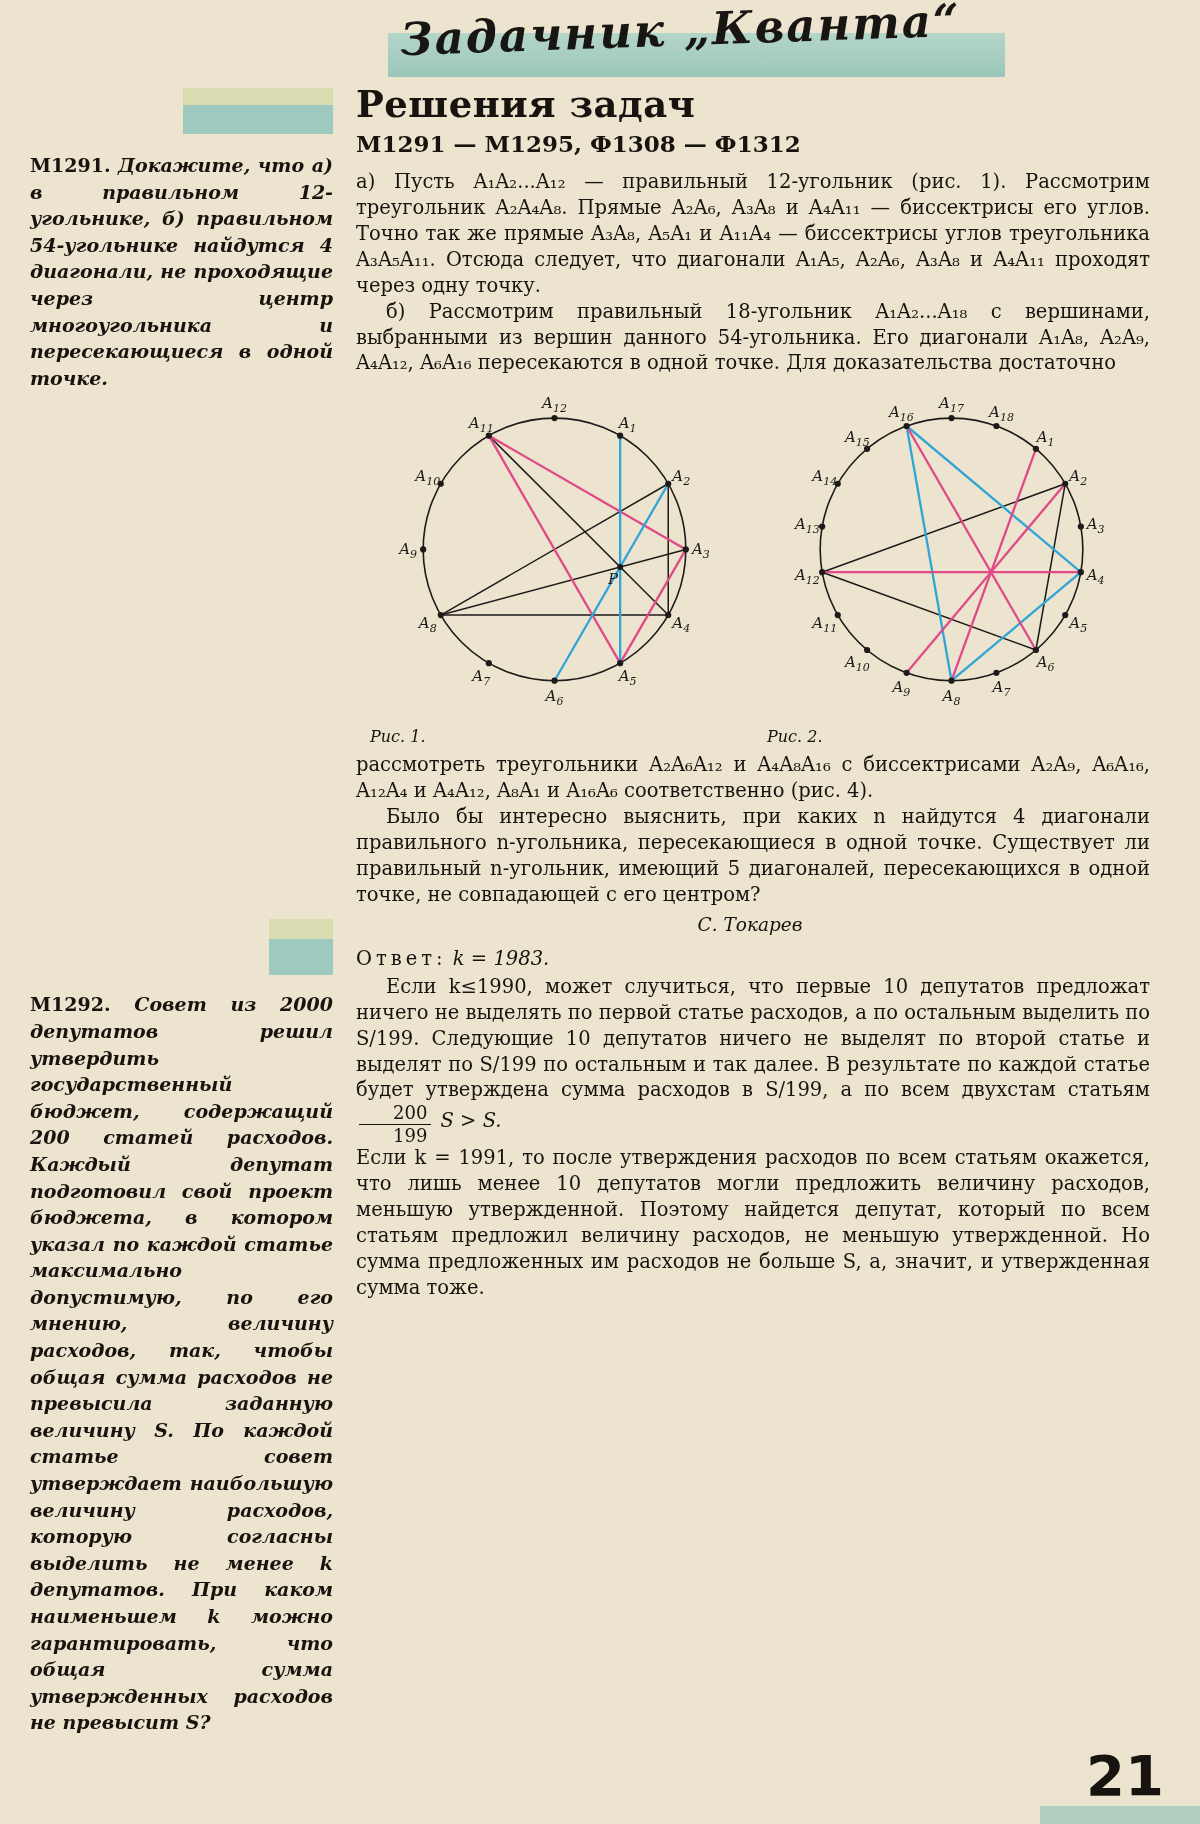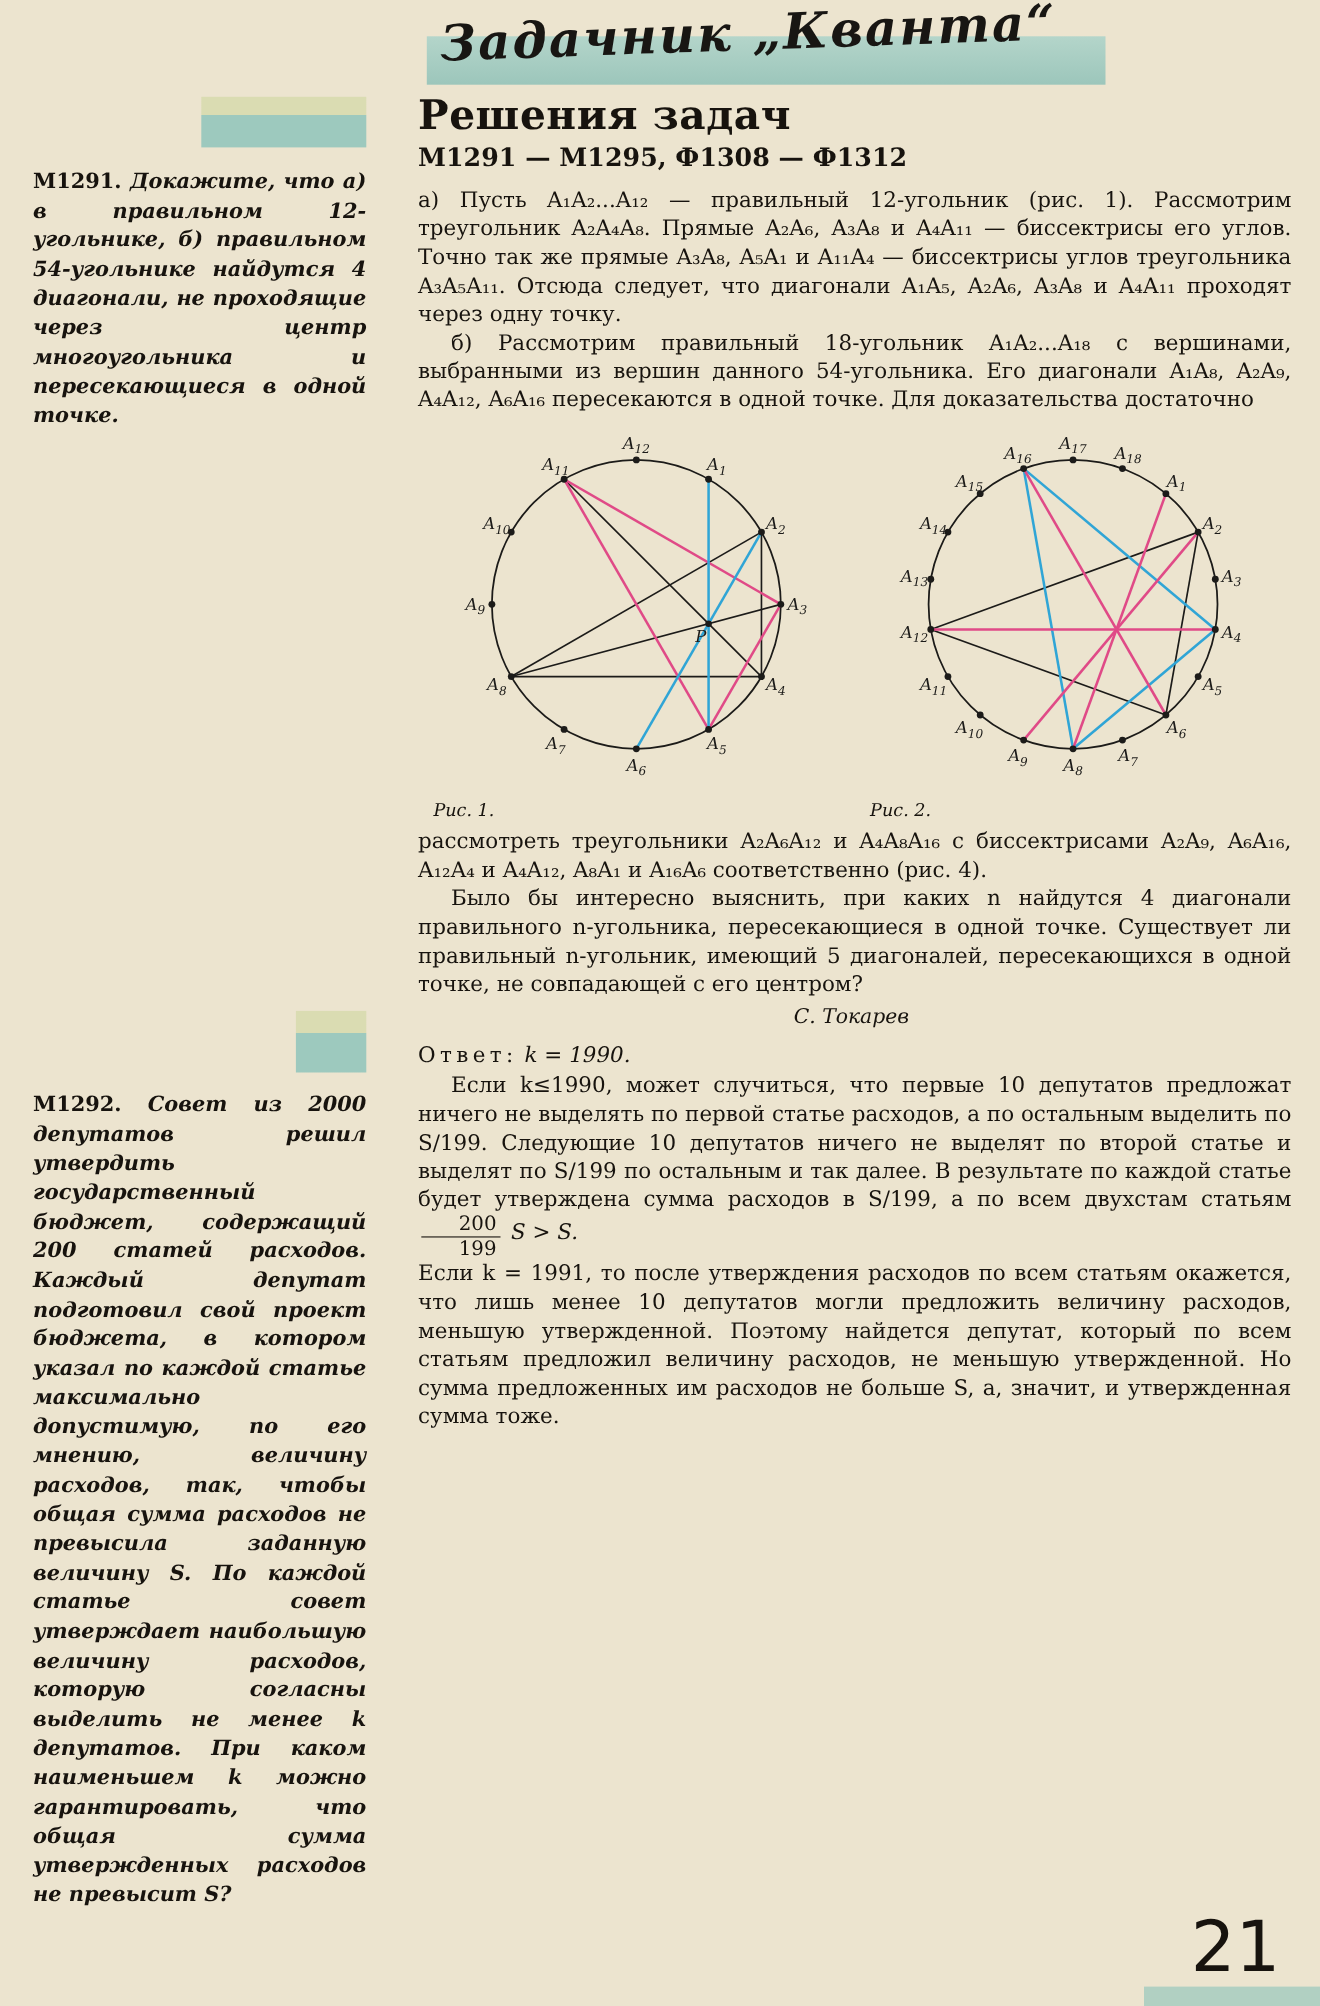--- a/index.html
+++ b/index.html
@@ -16,21 +16,21 @@
   
   .left-col{position:absolute;left:30px;top:88px;width:303px;}
   .teal-block{background:linear-gradient(#dadcb2 0%,#dadcb2 36%,#9dc9be 36%,#9dc9be 100%);}
   .tb1{width:150px;height:46px;margin:0 0 18px auto;}
   .tb2{width:64px;height:56px;margin:528px 0 16px auto;}
   .problem{font-size:19px;line-height:1.4;font-weight:bold;font-style:italic;
            text-align:justify;margin:0;}
   .plabel{font-style:normal;}
 
   
-  .right-col{position:absolute;left:380px;top:82px;width:794px;}
+  .right-col{position:absolute;left:356px;top:82px;width:794px;}
   h1{font-size:37px;margin:0 0 4px;font-weight:bold;letter-spacing:0.5px;}
   h2{font-size:23px;margin:0 0 12px;font-weight:bold;}
   p.just{font-size:19.5px;line-height:1.33;text-align:justify;margin:0;}
   .ind{text-indent:30px;}
 
   .figures{display:flex;width:100%;margin:10px 0 6px;}
   figure{margin:0;width:50%;}
   .figsvg svg{display:block;width:100%;height:auto;}
   svg text{font-family:"DejaVu Serif",serif;fill:#1c1b19;}
   figcaption{font-style:italic;font-size:16px;margin-top:0;padding-left:14px;}
@@ -39,21 +39,21 @@
   .answer{font-size:19.5px;margin:2px 0 4px;}
   .ans-label{letter-spacing:4px;}
   .ans-value{font-style:italic;}
 
   .frac{display:inline-block;vertical-align:-14px;text-align:center;line-height:1.08;
         font-size:18px;margin:0 3px;}
   .frac .num{display:block;border-bottom:1.6px solid #17130e;padding:0 4px 1px;}
   .frac .den{display:block;padding-top:1px;}
 
   .corner-strip{position:absolute;right:0;bottom:0;width:160px;height:18px;background:#9dc9be;opacity:.75;}
-  .page-number{position:absolute;right:36px;bottom:16px;font-size:64px;font-weight:normal;
+  .page-number{position:absolute;right:36px;bottom:16px;font-size:56px;font-weight:bold;
                font-family:"DejaVu Sans","Liberation Sans",sans-serif;}
 </style>
 </head>
 <body>
 
 <div class="page">
 
   <div class="banner-strip"></div>
   <div class="script-title">Задачник „Кванта“</div>
 
@@ -169,21 +169,21 @@
             </svg>
           </div>
         <figcaption>Рис. 2.</figcaption>
       </figure>
     </div>
 
     <p class="just">рассмотреть треугольники A₂A₆A₁₂ и A₄A₈A₁₆ с биссектрисами A₂A₉, A₆A₁₆, A₁₂A₄ и A₄A₁₂, A₈A₁ и A₁₆A₆ соответственно (рис. 4).</p>
     <p class="just ind">Было бы интересно выяснить, при каких n найдутся 4 диагонали правильного n-угольника, пересекающиеся в одной точке. Существует ли правильный n-угольник, имеющий 5 диагоналей, пересекающихся в одной точке, не совпадающей с его центром?</p>
     <div class="sig">С. Токарев</div>
 
-    <p class="answer"><span class="ans-label">Ответ:</span> <span class="ans-value">k = 1990.</span></p>
+    <p class="answer"><span class="ans-label">Ответ:</span> <span class="ans-value">k = 1983.</span></p>
 
     <p class="just ind"><span>Если k≤1990, может случиться, что первые 10 депутатов предложат ничего не выделять по первой статье расходов, а по остальным выделить по S/199. Следующие 10 депутатов ничего не выделят по второй статье и выделят по S/199 по остальным и так далее. В результате по каждой статье будет утверждена сумма расходов в S/199, а по всем двухстам статьям</span> <span class="frac"><span class="num">200</span><span class="den">199</span></span> <span class="ans-value">S &gt; S.</span></p>
 
     <p class="just">Если k = 1991, то после утверждения расходов по всем статьям окажется, что лишь менее 10 депутатов могли предложить величину расходов, меньшую утвержденной. Поэтому найдется депутат, который по всем статьям предложил величину расходов, не меньшую утвержденной. Но сумма предложенных им расходов не больше S, а, значит, и утвержденная сумма тоже.</p>
   </main>
 
   <div class="corner-strip"></div>
   <div class="page-number">21</div>
 
 </div>

